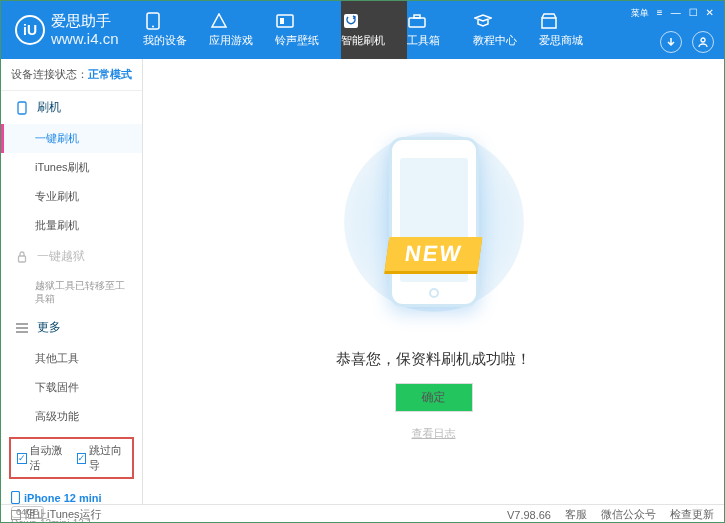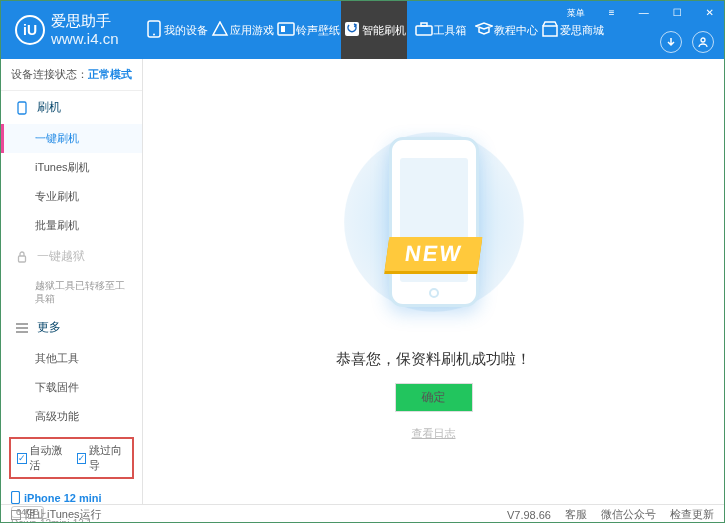--- a/index.html
+++ b/index.html
@@ -3,24 +3,24 @@
 <meta charset="utf-8">
 <style>
 * { margin: 0; padding: 0; box-sizing: border-box; font-family: "Microsoft YaHei", Arial, sans-serif; }
 body { background: #fff; width: 725px; height: 523px; overflow: hidden; border: 1px solid #4a9566; }
 .header { background: #1e88e5; height: 58px; display: flex; align-items: center; color: #fff; position: relative; }
 .logo-area { display: flex; align-items: center; padding: 0 14px; width: 142px; }
 .logo-icon { width: 30px; height: 30px; border: 2px solid #fff; border-radius: 50%; display: flex; align-items: center; justify-content: center; font-weight: bold; font-size: 14px; margin-right: 6px; }
 .logo-text { font-size: 15px; line-height: 1.1; }
 .logo-sub { font-size: 15px; opacity: 0.9; }
 .nav { display: flex; height: 100%; }
-.nav-item { width: 66px; display: flex; flex-direction: row; align-items: center; justify-content: center; font-size: 11px; cursor: pointer; }
+.nav-item { width: 66px; display: flex; flex-direction: column; align-items: flex-start; justify-content: center; font-size: 11px; cursor: pointer; }
 .nav-item.active { background: #404040; }
 .nav-icon { width: 20px; height: 18px; margin-bottom: 3px; display:flex; align-items:center; justify-content:center; }
-.header-right { position: absolute; right: 10px; top: 6px; display: flex; gap: 24px; font-size: 10px; }
+.header-right { position: absolute; right: 10px; top: 6px; display: flex; gap: 8px; font-size: 10px; }
 .header-right-btns { position: absolute; right: 10px; bottom: 6px; display: flex; gap: 10px; align-items:center; }
 .circ-btn { width: 22px; height: 22px; border: 1.5px solid rgba(255,255,255,0.7); border-radius: 50%; display:flex;align-items:center;justify-content:center; cursor:pointer;}
 .body-area { display: flex; height: 445px; }
 .sidebar { width: 142px; border-right: 1px solid #e3e3e3; display: flex; flex-direction: column; font-size: 12px; color: #555; }
 .status-row { padding: 8px 10px; border-bottom: 1px solid #eee; font-size: 11px; }
 .status-val { color: #1e88e5; font-weight: bold; }
 .side-head { padding: 8px 14px; display: flex; align-items: center; gap: 8px; color: #0c4a6e; cursor:pointer; }
 .side-head.locked { color: #bbb; }
 .side-item { padding: 7px 14px 7px 34px; cursor: pointer; font-size: 11px; color:#555;}
 .side-item.active { color: #1e88e5; border-left: 3px solid #ec4899; background:#f5faff; padding-left:31px;}

